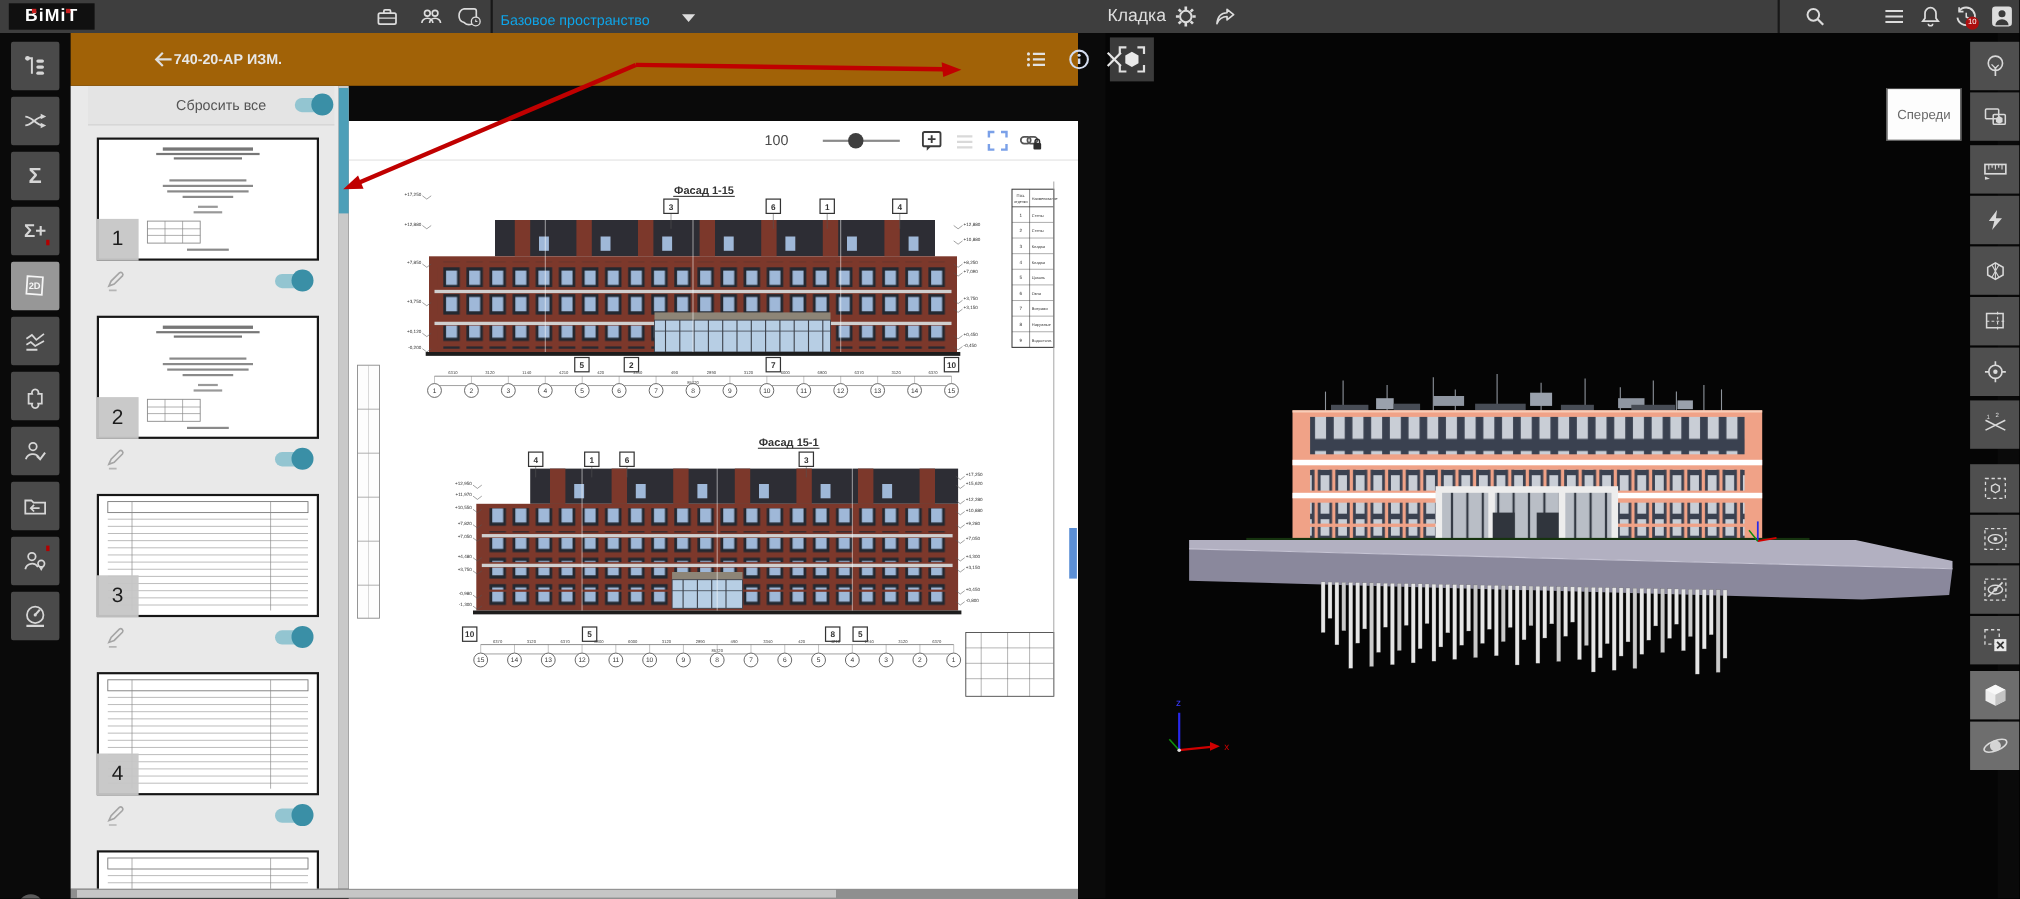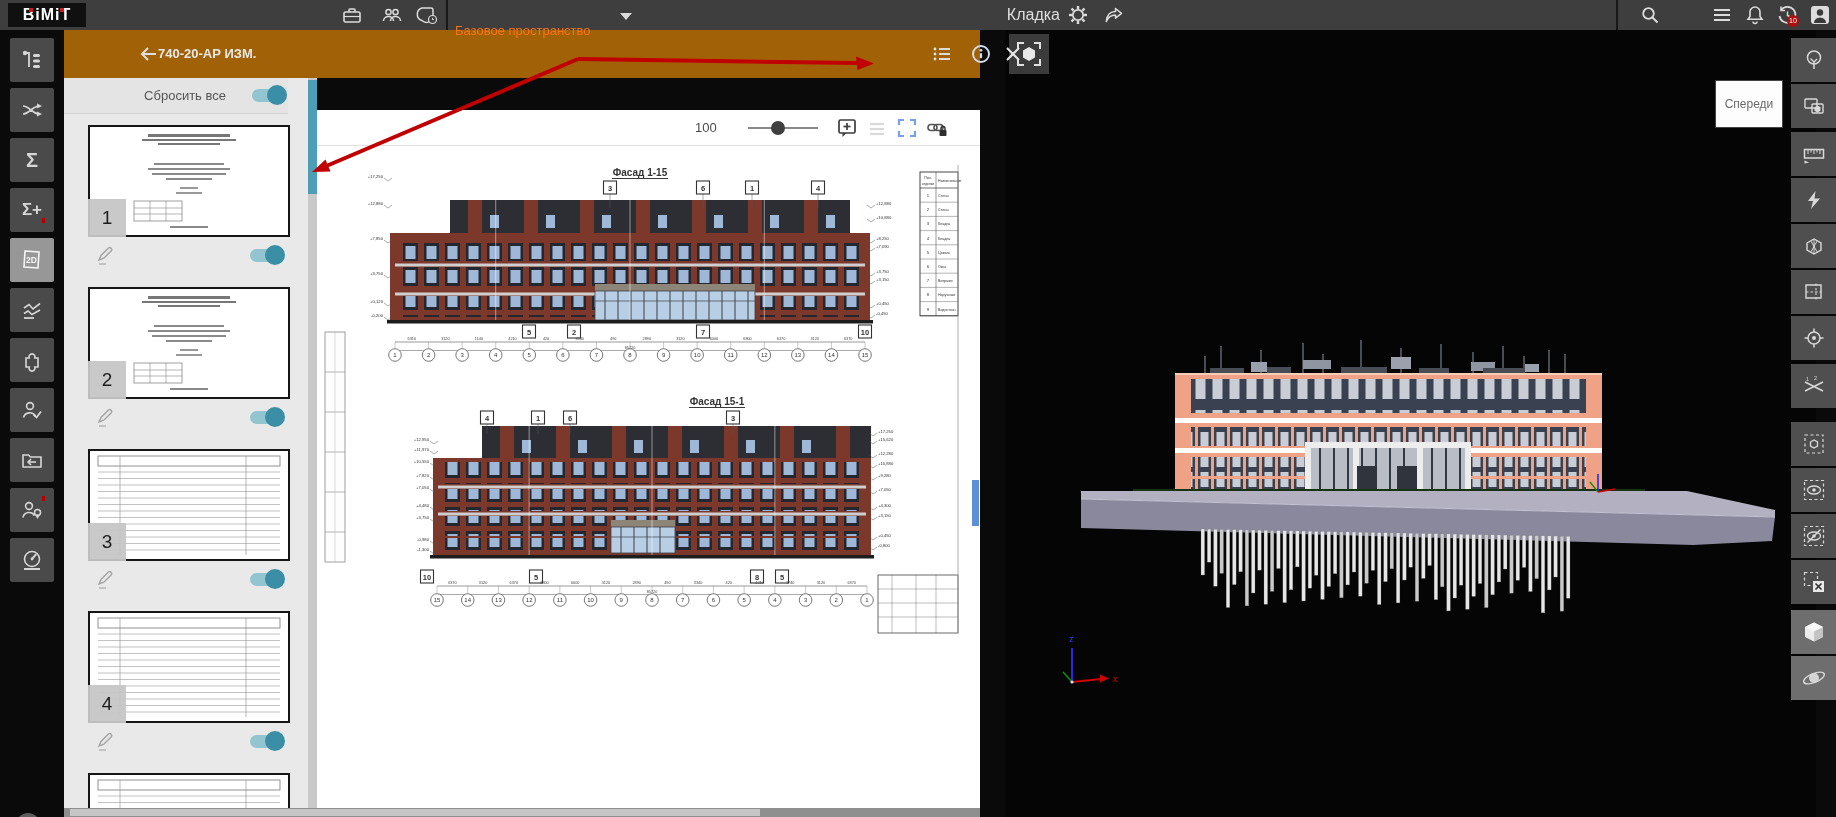--- a/index.html
+++ b/index.html
@@ -5,37 +5,37 @@
   html,body{margin:0;padding:0;background:#000;font-family:"Liberation Sans",sans-serif;}
   #app{position:relative;width:1836px;height:817px;overflow:hidden;background:#0a0a0a;}
   .abs{position:absolute;}
   
   .topbar{position:absolute;left:0;top:0;width:1836px;height:30px;background:#3e3e3e;z-index:20;}
   .logo{position:absolute;left:8px;top:3px;width:78px;height:24px;background:#101010;color:#fff;
         font-weight:bold;font-size:16px;text-align:center;line-height:24px;letter-spacing:1px;}
   .logo .dot{position:absolute;width:4px;height:4px;background:#c91f1f;top:5px;}
   .tbico{position:absolute;top:3px;width:24px;height:24px;}
   .tbdiv{position:absolute;top:0;width:2px;height:30px;background:#181818;}
-  .wslabel{position:absolute;left:455px;top:16px;height:30px;line-height:30px;color:#f97316;font-size:13px;}
+  .wslabel{position:absolute;left:455px;top:4px;height:30px;line-height:30px;color:#0ea5e9;font-size:13px;}
   .caret{position:absolute;left:620px;top:13px;width:0;height:0;border-left:6px solid transparent;border-right:6px solid transparent;border-top:7px solid #dcdcdc;}
   .apptitle{position:absolute;left:960px;top:0;width:100px;height:30px;line-height:30px;text-align:right;color:#dedede;font-size:16px;}
   .badge{position:absolute;border-radius:50%;background:#ad0f0f;color:#fff;text-align:center;}
   
   .leftrail{position:absolute;left:0;top:30px;width:64px;height:787px;background:#0a0a0a;z-index:15;}
   .railbtn{position:absolute;left:10px;width:44px;height:44px;background:#4a4a4a;border-radius:2px;
            display:flex;align-items:center;justify-content:center;color:#d6d6d6;}
   .railbtn.active{background:#979797;color:#f5f5f5;}
   .glyph{font-size:20px;font-weight:bold;color:#d6d6d6;}
   .helpbtn{position:absolute;left:16px;top:783px;width:24px;height:24px;border-radius:50%;background:#5c5c5c;
            color:#eee;font-size:14px;font-weight:bold;text-align:center;line-height:24px;}
   
   .docheader{position:absolute;left:64px;top:30px;width:916px;height:48px;background:#a16207;z-index:10;}
   .dtitle{position:absolute;left:94px;top:0;height:48px;line-height:48px;color:#e8e8e8;font-size:13px;font-weight:bold;}
   .thumbcol{position:absolute;left:64px;top:78px;width:244px;height:730px;background:#e9e9e9;overflow:hidden;z-index:5;}
-  .resetrow{position:absolute;left:0;top:0;width:224px;height:35px;background:#e4e4e4;border-bottom:1px solid #d2d2d2;}
+  .resetrow{position:absolute;left:16px;top:0;width:224px;height:35px;background:#e4e4e4;border-bottom:1px solid #d2d2d2;}
   .resetlbl{position:absolute;right:62px;top:0;height:35px;line-height:35px;color:#555;font-size:13px;}
   .toggle{position:absolute;width:32px;height:13px;border-radius:7px;background:#93c5d1;}
   .toggle .knob{position:absolute;right:-3px;top:-4px;width:20px;height:20px;border-radius:50%;background:#3a8fa6;}
   .thumb .page{position:absolute;left:24px;width:202px;height:112px;background:#fff;border:2px solid #161616;box-sizing:border-box;}
   .pagenum{position:absolute;left:-2px;bottom:-2px;width:38px;height:38px;background:rgba(198,198,198,.95);
            color:#1c1c1c;font-size:19px;text-align:center;line-height:38px;}
   .vscrollstrip{position:absolute;left:308px;top:78px;width:9px;height:730px;background:#c9c9c9;z-index:6;}
   .vscrollthumb{position:absolute;left:0;top:2px;width:9px;height:114px;background:#4d9fb8;}
   .viewer{position:absolute;left:317px;top:78px;width:663px;height:730px;background:#fff;z-index:4;margin-top:32px;}
   .vtoolbar{position:absolute;left:0;top:0;width:663px;height:35px;background:#fff;border-bottom:1px solid #e2e2e2;}

